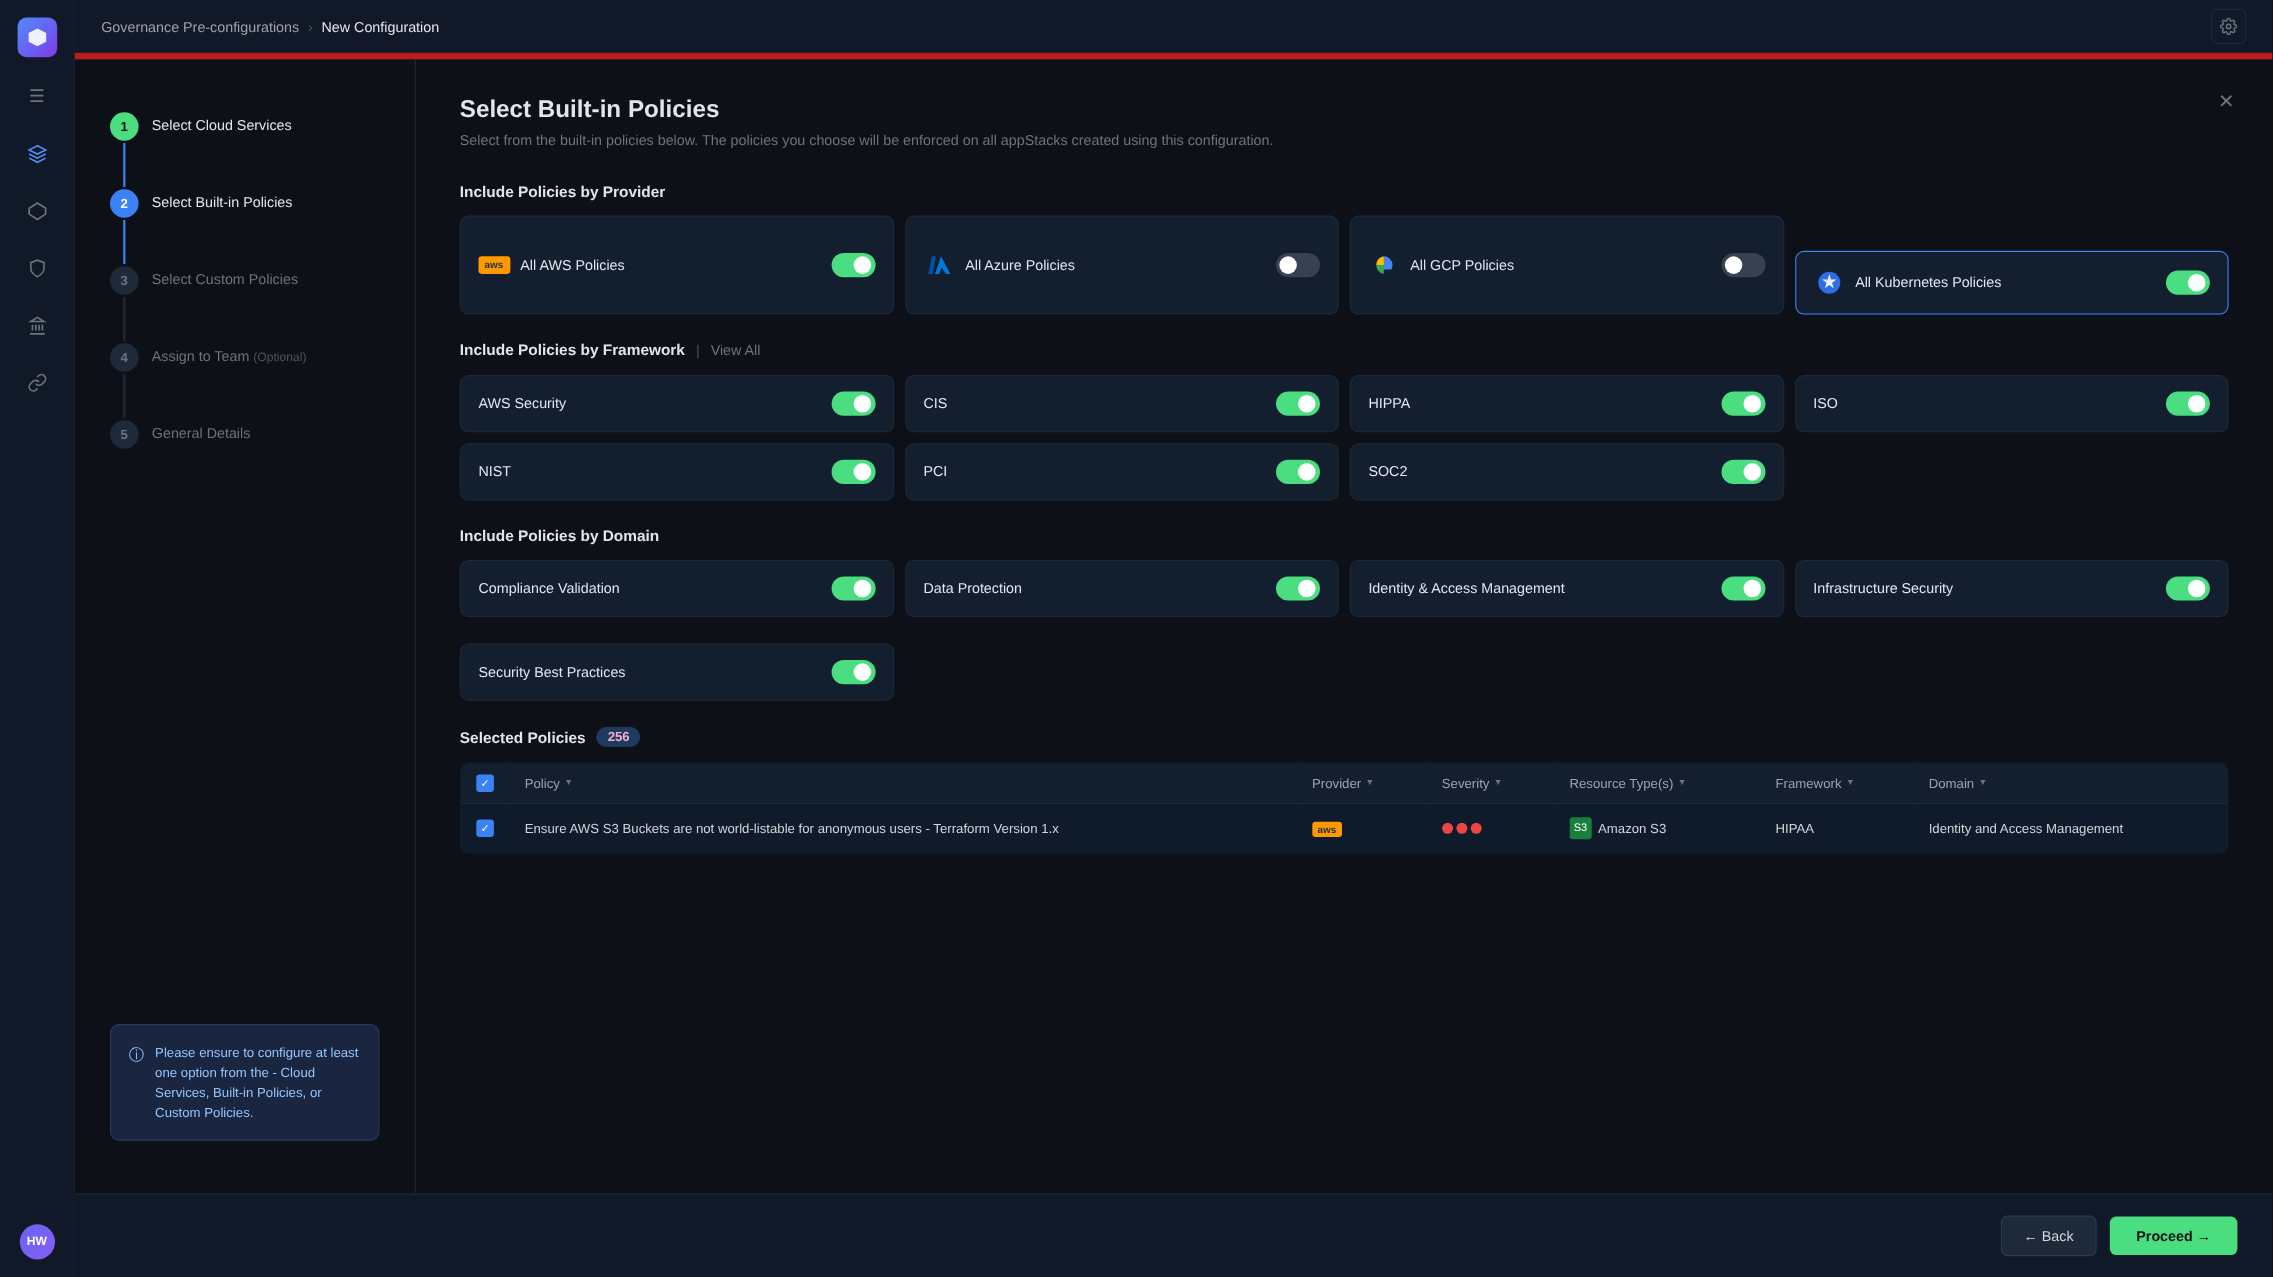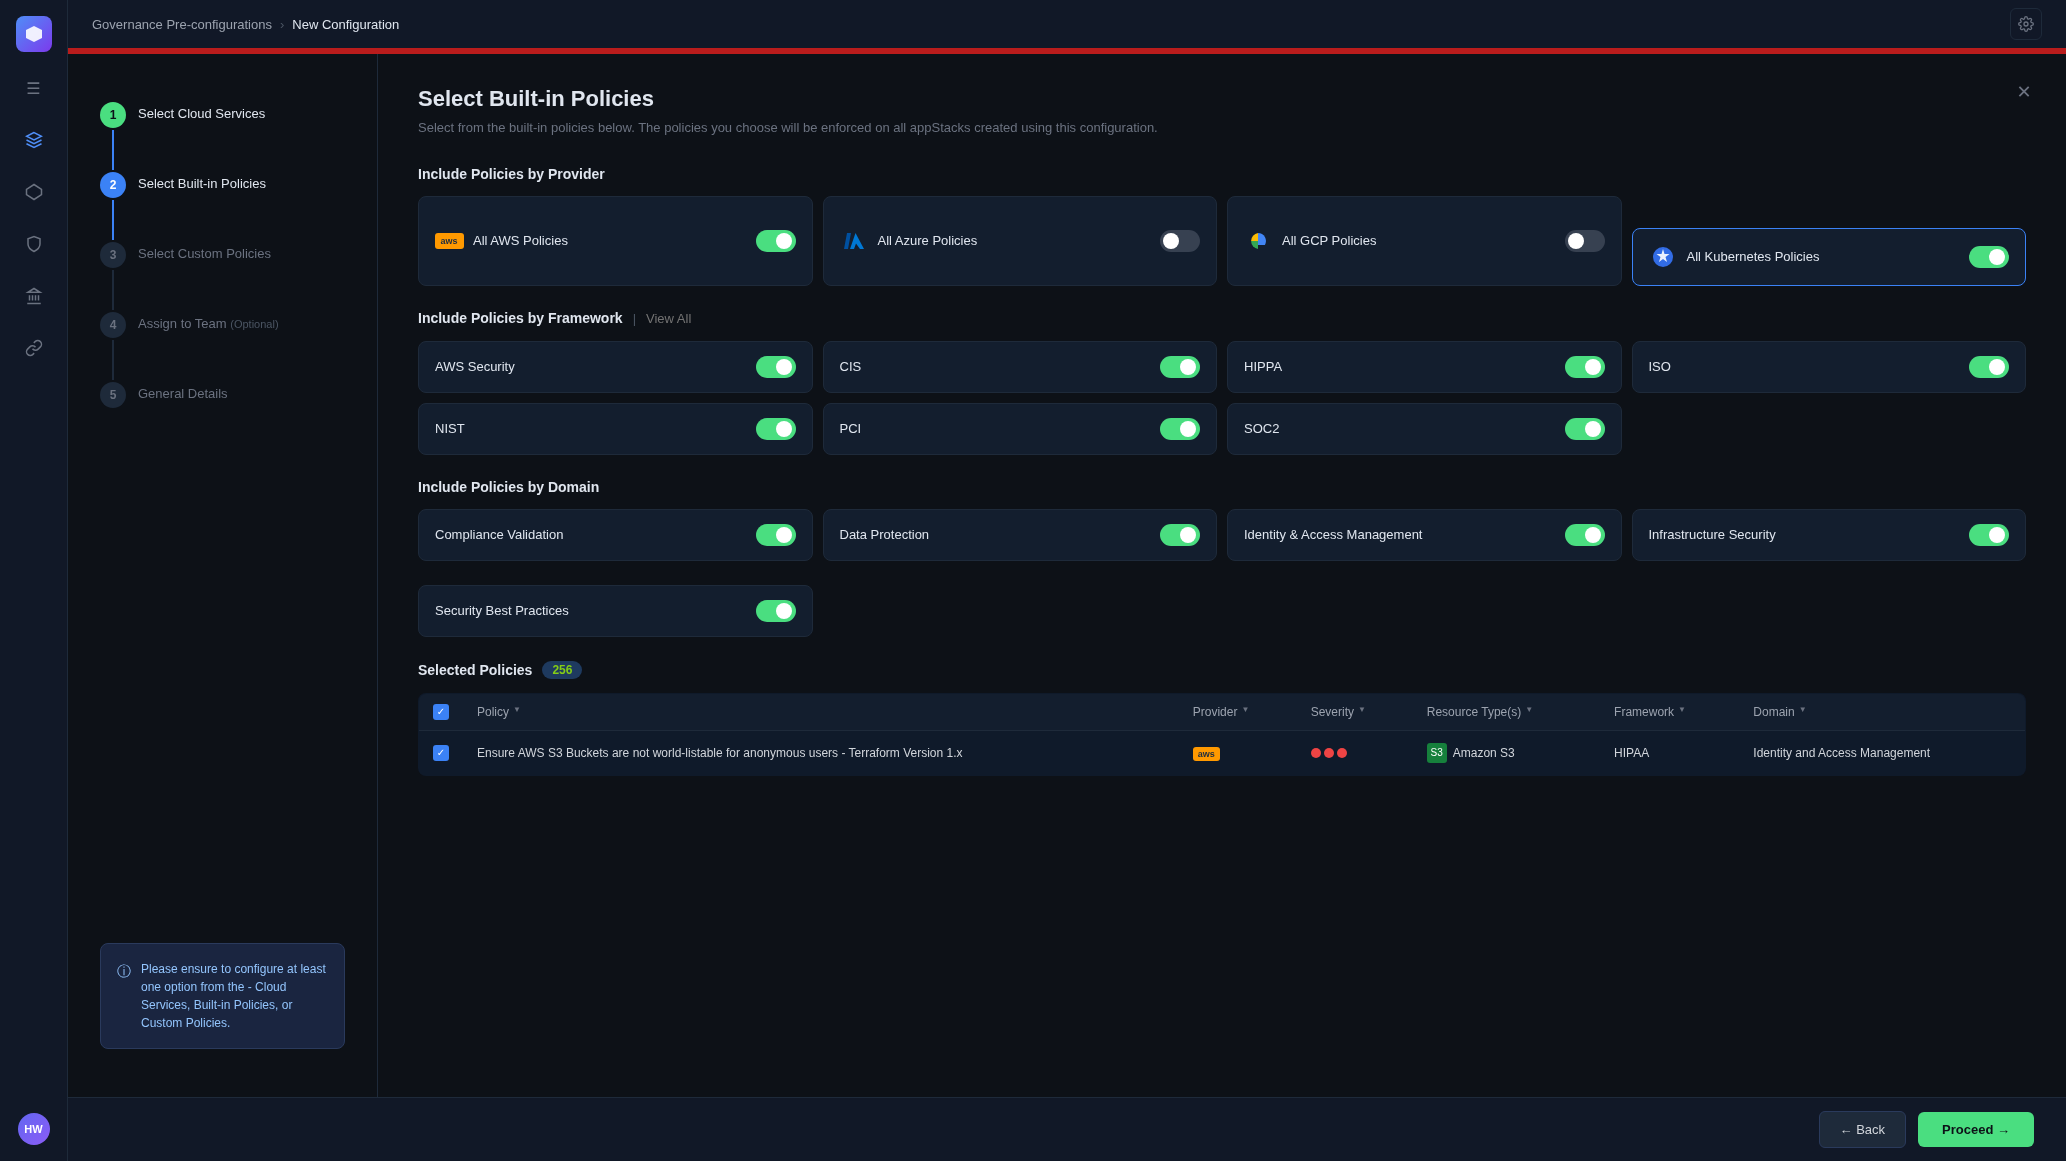--- a/index.html
+++ b/index.html
@@ -324,21 +324,21 @@
     
     .selected-policies-header {
       display: flex;
       align-items: center;
       gap: 10px;
       margin-bottom: 14px;
       margin-top: 12px;
     }
     .badge {
       background: #1e3a5f;
-      color: #84cc16;
+      color: #f9a8d4;
       border-radius: 12px;
       padding: 2px 10px;
       font-size: 12px;
       font-weight: 600;
     }
 
     
     .policies-table {
       width: 100%;
       border-collapse: collapse;
@@ -403,21 +403,21 @@
       border-radius: 3px;
       display: flex;
       align-items: center;
       justify-content: center;
       font-size: 10px;
       color: white;
     }
 
     
     .footer {
-      height: 64px;
+      height: 76px;
       background: #111827;
       border-top: 1px solid #1e2a3a;
       display: flex;
       align-items: center;
       justify-content: flex-end;
       padding: 0 32px;
       gap: 12px;
       flex-shrink: 0;
     }
     .btn-back {
@@ -441,21 +441,21 @@
       font-size: 13px;
       font-weight: 600;
       cursor: pointer;
       display: flex;
       align-items: center;
       gap: 6px;
     }
 
     .col-filter {
       display: flex;
-      align-items: flex-start;
+      align-items: center;
       gap: 4px;
       cursor: pointer;
     }
     .filter-arrow { font-size: 8px; color: #6b7280; }
   </style>
 </head>
 <body>
 
 <div class="sidebar">
   <div class="sidebar-logo">

